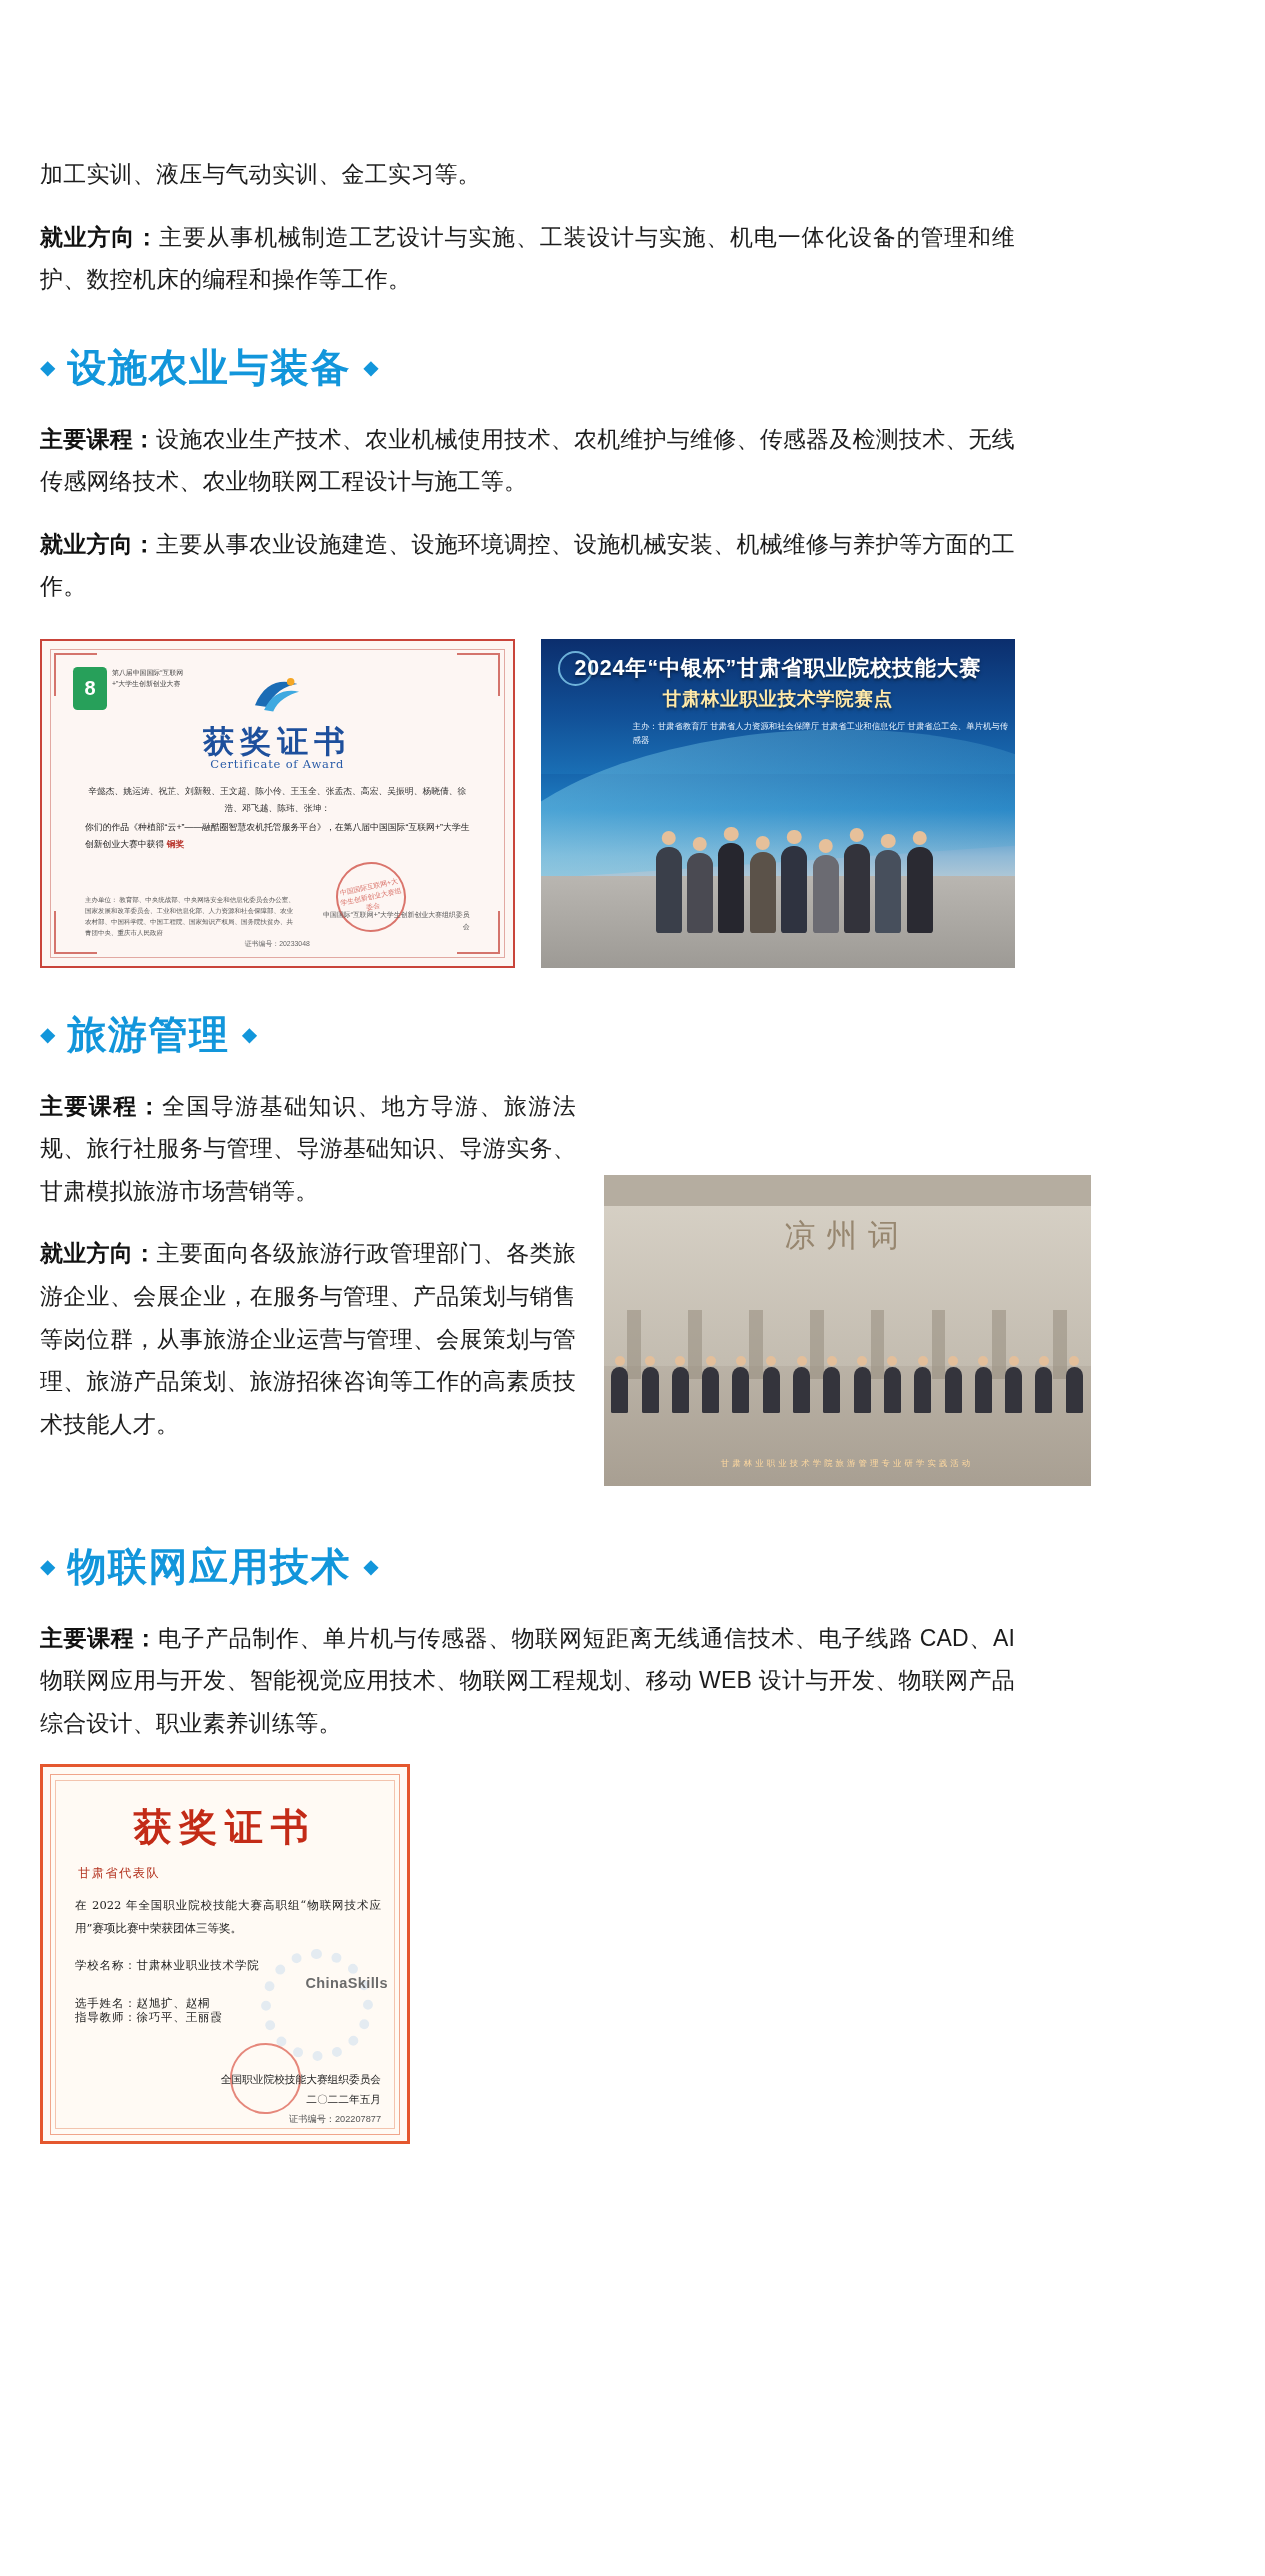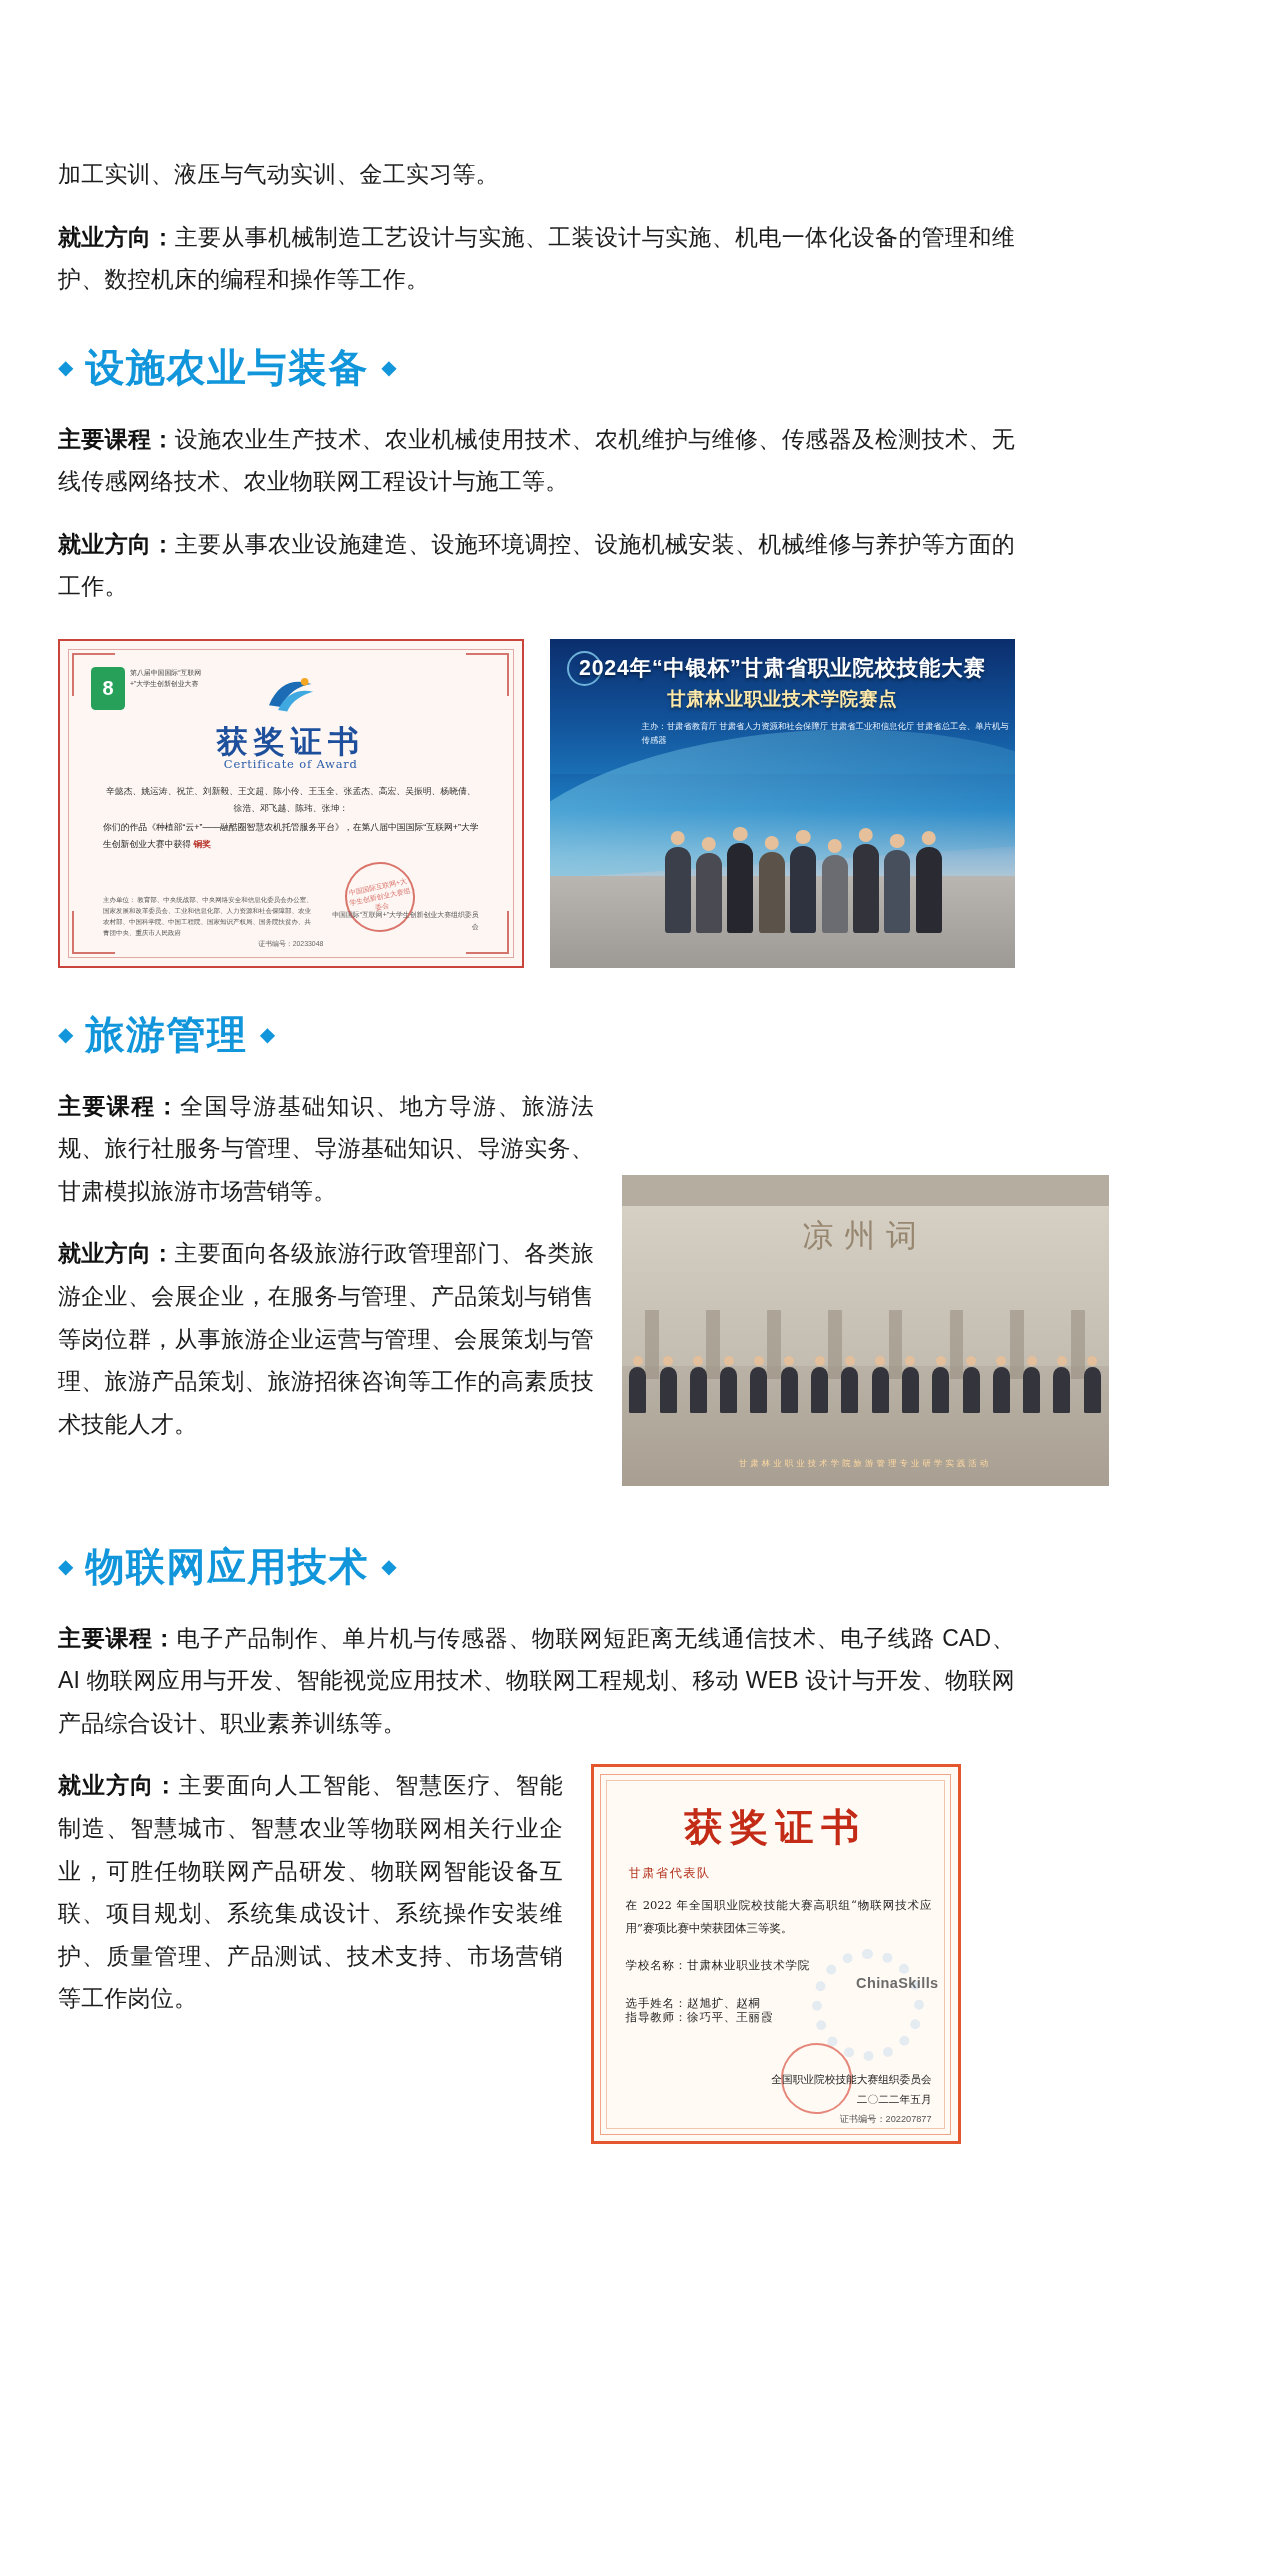--- a/index.html
+++ b/index.html
@@ -11,21 +11,21 @@
     width: 1265px;
     font-family: "Liberation Sans", "DejaVu Sans", sans-serif;
     color: #1a1a1a;
     -webkit-font-smoothing: antialiased;
   }
   .page {
     position: relative;
     width: 1098px;
     min-height: 2576px;
     box-sizing: border-box;
-    padding: 153px 83px 46px 58px;
+    padding: 153px 83px 46px 40px;
   }
   
   .para {
     font-size: 23px;
     line-height: 1.85;
     color: #1c1c1c;
     margin: 0 0 20px 0;
     text-align: justify;
     letter-spacing: 0.2px;
   }
@@ -560,25 +560,20 @@
     <span class="diamond">◆</span>
     <span class="title">物联网应用技术</span>
     <span class="diamond">◆</span>
   </div>
 
   <p class="para">
     <span class="lead">主要课程：</span><span>电子产品制作、单片机与传感器、物联网短距离无线通信技术、电子线路 CAD、AI 物联网应用与开发、智能视觉应用技术、物联网工程规划、移动 WEB 设计与开发、物联网产品综合设计、职业素养训练等。</span>
   </p>
 
   <div class="cols">
-    <div class="col-left" style="width:505px">
-      <p class="para">
-        <span class="lead">就业方向：</span><span>主要面向人工智能、智慧医疗、智能制造、智慧城市、智慧农业等物联网相关行业企业，可胜任物联网产品研发、物联网智能设备互联、项目规划、系统集成设计、系统操作安装维护、质量管理、产品测试、技术支持、市场营销等工作岗位。</span>
-      </p>
-    </div>
     <div class="col-right">
       <div class="figure cert2">
         <div class="inner"></div>
         <div class="inner2"></div>
         <div class="gear"></div>
         <div class="t">获奖证书</div>
         <div class="line1">甘肃省代表队</div>
         <div class="body">在 2022 年全国职业院校技能大赛高职组“物联网技术应用”赛项比赛中荣获团体三等奖。</div>
         <div class="field f1">学校名称：甘肃林业职业技术学院</div>
         <div class="field f2">选手姓名：赵旭扩、赵桐</div>

